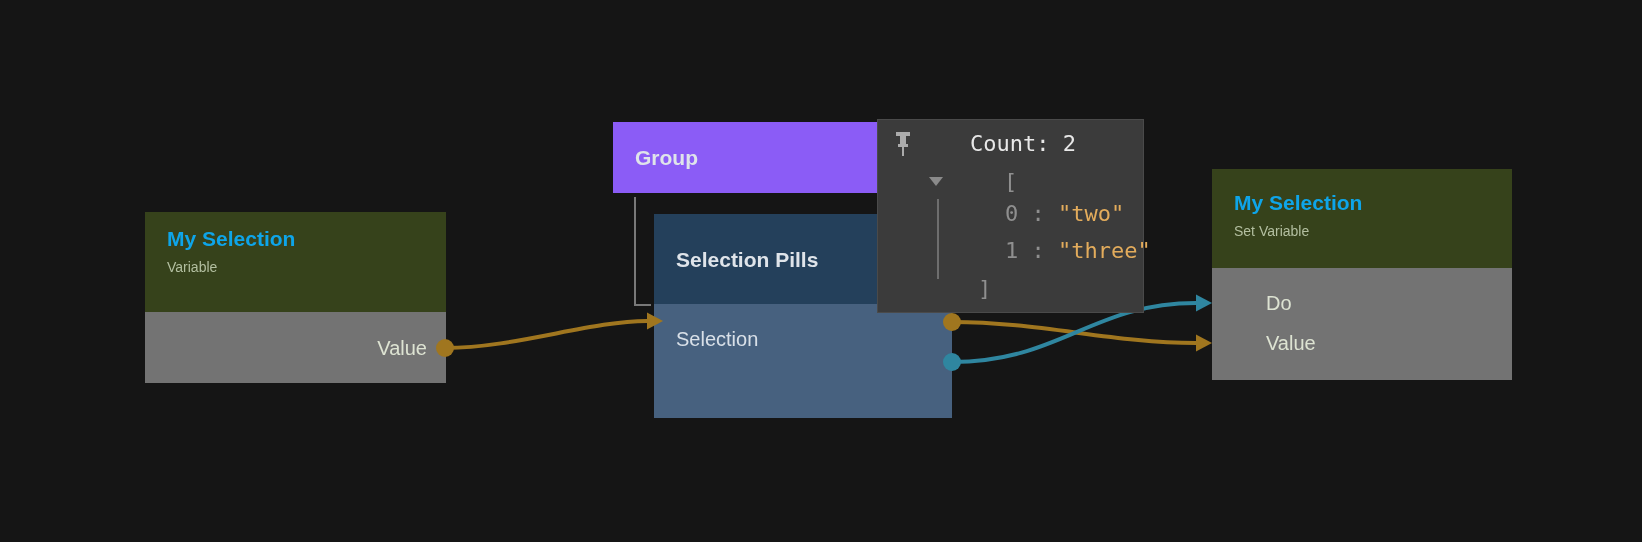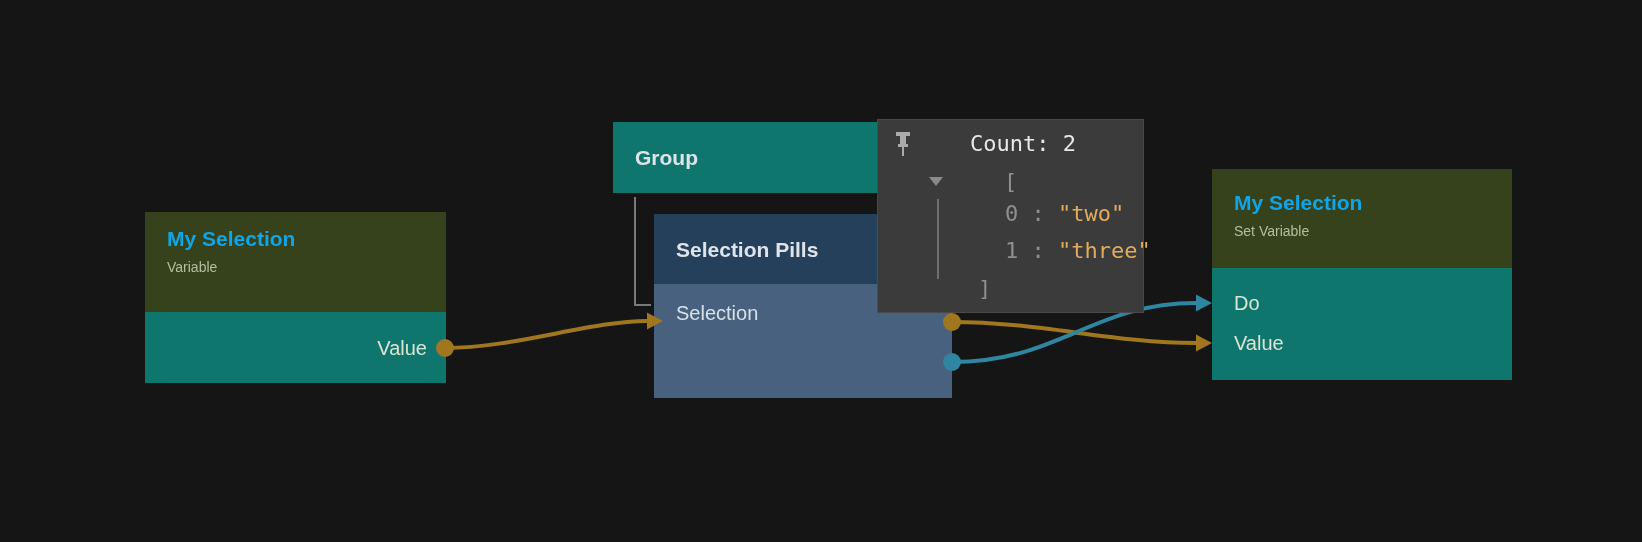--- a/index.html
+++ b/index.html
@@ -5,39 +5,39 @@
   html,body{margin:0;padding:0;background:#0b0b0b;}
   #canvas{
     position:relative;width:1642px;height:542px;overflow:hidden;
     background:#151515;font-family:"Liberation Sans",sans-serif;
   }
   .node{position:absolute;z-index:1;}
   .node-header{box-sizing:border-box;width:100%;padding-left:22px;}
   .node-title{font-size:21px;font-weight:700;color:#0ea5e9;line-height:29px;}
   .node-subtitle{font-size:14px;font-weight:400;color:#b3bfa0;line-height:29px;}
   .green .node-header{background:#36421b;}
-  .green .node-body{background:#0f766e;}
+  .green .node-body{background:#737373;padding-left:32px;}
   .blue .node-header{background:#24405b;}
   .blue .node-body{background:#47617f;}
   .blue .node-title{color:#dfe4ea;}
   .node-body{box-sizing:border-box;width:100%;}
   .port-row{box-sizing:border-box;height:40px;line-height:40px;font-size:20px;color:#dde3d2;}
   .blue .port-row{color:#d9e0e8;}
   .row-left{padding-left:22px;text-align:left;}
   .row-right{padding-right:19px;text-align:right;}
 
   
   #node-variable{left:145px;top:212px;width:301px;height:171px;}
   #node-variable .node-header{height:100px;padding-top:12px;}
   #node-variable .node-body{height:71px;display:flex;align-items:center;justify-content:flex-end;}
   #node-group{left:613px;top:122px;width:300px;height:71px;}
-  #node-group .node-header{height:71px;display:flex;align-items:center;background:#0f766e;}
+  #node-group .node-header{height:71px;display:flex;align-items:center;background:#8b5cf6;}
   #node-selection-pills{left:654px;top:214px;width:298px;height:184px;}
-  #node-selection-pills .node-header{height:70px;display:flex;align-items:center;}
-  #node-selection-pills .node-body{height:114px;padding-top:9px;}
+  #node-selection-pills .node-header{height:90px;display:flex;align-items:center;}
+  #node-selection-pills .node-body{height:114px;padding-top:15px;}
   #node-set-variable{left:1212px;top:169px;width:300px;height:211px;}
   #node-set-variable .node-header{height:99px;padding-top:19px;}
   #node-set-variable .node-body{height:112px;padding-top:15px;}
 
   #wire-layer{position:absolute;left:0;top:0;z-index:2;pointer-events:none;}
   #wire-layer path{fill:none;}
 
   
   #inspector{
     position:absolute;left:877px;top:119px;width:267px;height:194px;z-index:3;

